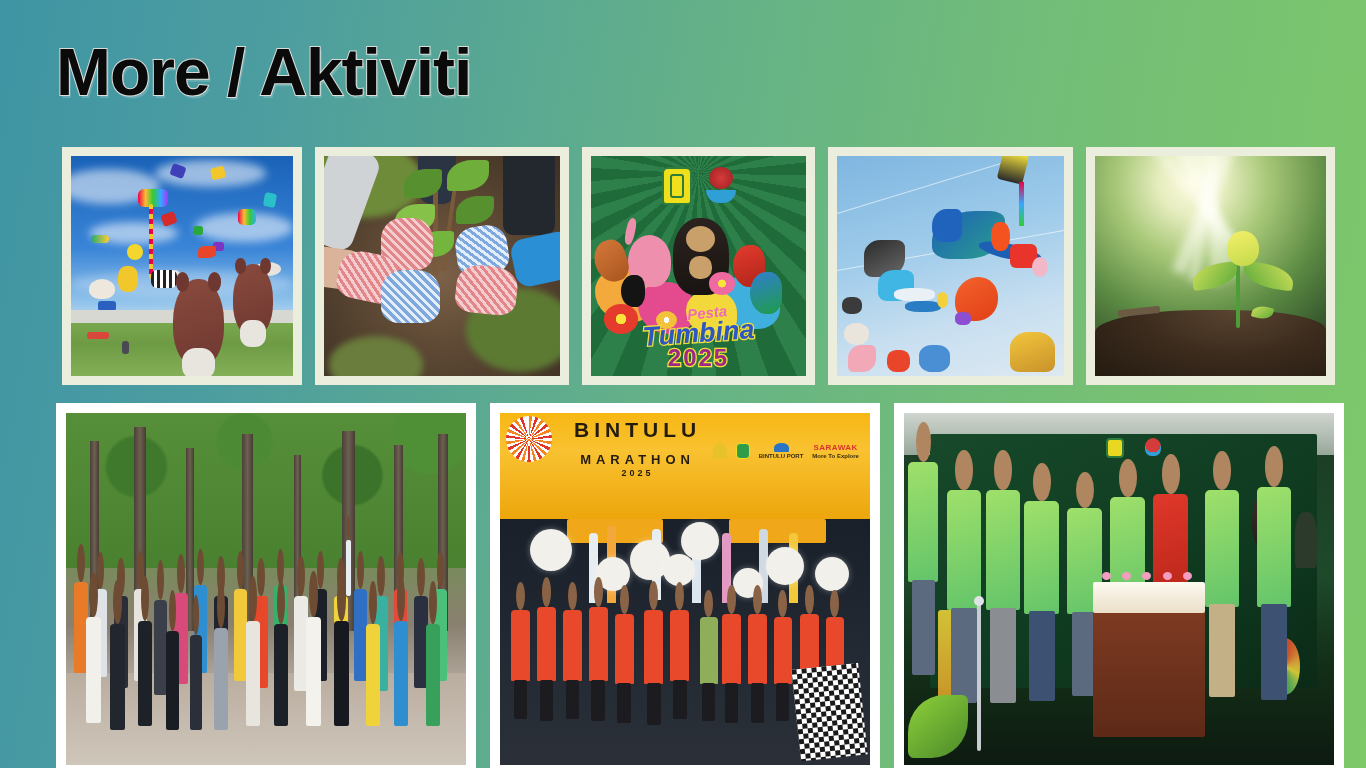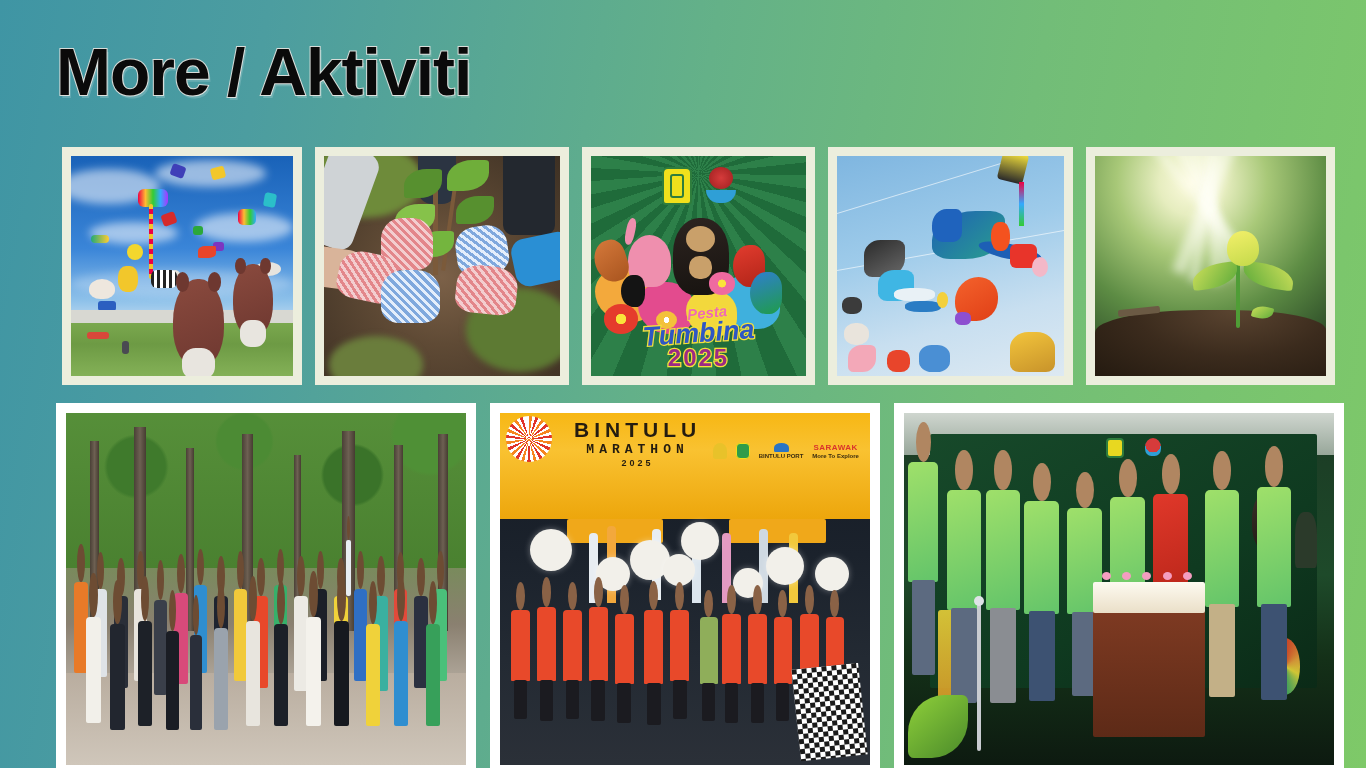--- a/index.html
+++ b/index.html
@@ -169,21 +169,21 @@
                  #f6851f 96deg 104deg, #fff 104deg 112deg, #e0342a 112deg 120deg, #fff 120deg 128deg,
                  #f6851f 128deg 136deg, #fff 136deg 144deg, #e0342a 144deg 152deg, #fff 152deg 160deg,
                  #f6851f 160deg 168deg, #fff 168deg 176deg, #e0342a 176deg 184deg, #fff 184deg 192deg,
                  #f6851f 192deg 200deg, #fff 200deg 208deg, #e0342a 208deg 216deg, #fff 216deg 224deg,
                  #f6851f 224deg 232deg, #fff 232deg 240deg, #e0342a 240deg 248deg, #fff 248deg 256deg,
                  #f6851f 256deg 264deg, #fff 264deg 272deg, #e0342a 272deg 280deg, #fff 280deg 288deg,
                  #f6851f 288deg 296deg, #fff 296deg 304deg, #e0342a 304deg 312deg, #fff 312deg 320deg,
                  #f6851f 320deg 328deg, #fff 328deg 336deg, #e0342a 336deg 344deg, #fff 344deg 360deg); }
   .arch-txt { position:absolute; left:20%; top:6%; color:#241c10; line-height:1; text-align:center; }
   .mt1 { font-size:21px; font-weight:bold; letter-spacing:5px; }
-  .mt2 { font-size:13px; font-weight:bold; letter-spacing:5px; margin-top:3px;font-family:Liberation Mono, monospace; }
+  .mt2 { font-size:13px; font-weight:bold; letter-spacing:5px; margin-top:13px; }
   .mt3 { font-size:9px; font-weight:bold; letter-spacing:3px; margin-top:3px; }
   .arch-logos { position:absolute; right:3%; top:28%; display:flex; gap:9px; align-items:center; color:#3a2c10; font-size:6px; font-weight:bold; }
   .bl-hornbill { width:14px; height:16px; background:#e8c22a; border-radius:50% 50% 20% 20%; }
   .bl-crest { width:14px; height:16px; background:#2f9c4a; border-radius:4px; border:1px solid #f0e01c; }
   .bl-port { display:flex; flex-direction:column; align-items:center; gap:1px; }
   .bl-port i { width:15px; height:9px; background:#2a74c4; border-radius:50% 50% 10% 10%; display:block; }
   .bl-swk { color:#d9342c; font-size:8px; font-weight:bold; letter-spacing:.5px; }
   .balloon { position:absolute; background:#f2f0ea; border-radius:50%; box-shadow:0 0 6px rgba(255,255,255,.35); }
   .runner { position:absolute; background:#e8492a; border-radius:4px 4px 1px 1px; }
   .runner::before { content:""; position:absolute; top:-40%; left:26%; width:48%; height:40%;

